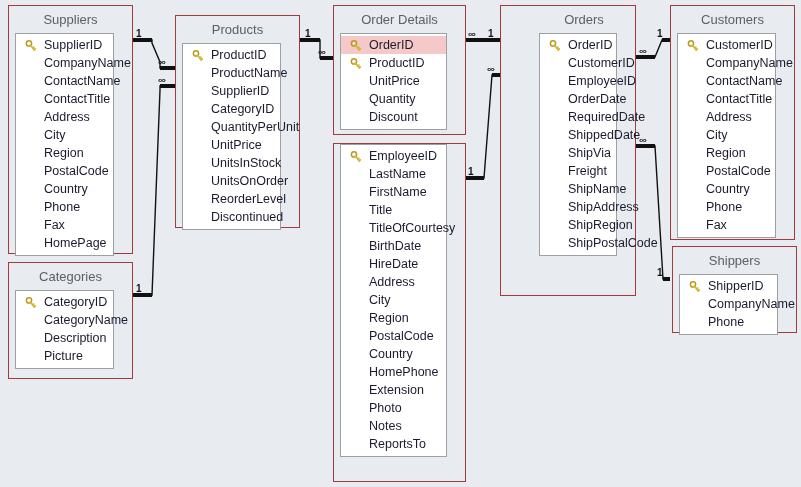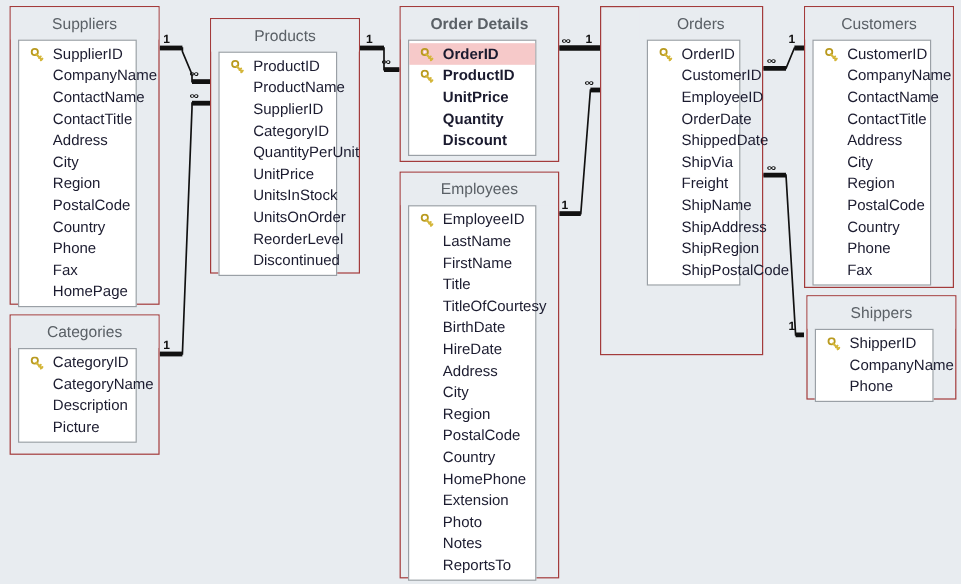--- a/index.html
+++ b/index.html
@@ -150,21 +150,21 @@
           <div class="field-row"><span>SupplierID</span></div>
           <div class="field-row"><span>CategoryID</span></div>
           <div class="field-row"><span>QuantityPerUnit</span></div>
           <div class="field-row"><span>UnitPrice</span></div>
           <div class="field-row"><span>UnitsInStock</span></div>
           <div class="field-row"><span>UnitsOnOrder</span></div>
           <div class="field-row"><span>ReorderLevel</span></div>
           <div class="field-row"><span>Discontinued</span></div>
         </div>
       </div>
-      <div class="table-box" style="left: 333px; top: 5px; width: 133px; height: 130px; font-weight: bold;">
+      <div class="table-box" style="left: 333px; top: 5px; width: 133px; height: 130px;">
         <div class="table-title">Order Details</div>
         <div class="field-list">
           <div class="field-row highlight"><span class="key-icon"><svg viewBox="0 0 12 12" width="12" height="12">
                 <circle cx="4" cy="3.4" r="2.6" fill="none" stroke="#b99a1f" stroke-width="1.5"></circle>
                 <circle cx="4" cy="3.4" r="0.8" fill="#fff"></circle>
                 <path d="M5.2 5.2 L9.6 9.6" stroke="#d4b63a" stroke-width="1.8" stroke-linecap="round"></path>
                 <path d="M7.6 8.4 L9.0 7.0" stroke="#d4b63a" stroke-width="1.6" stroke-linecap="round"></path>
                 <path d="M9.0 10.2 L10.4 8.8" stroke="#d4b63a" stroke-width="1.6" stroke-linecap="round"></path>
               </svg></span><span>OrderID</span></div>
           <div class="field-row"><span class="key-icon"><svg viewBox="0 0 12 12" width="12" height="12">
@@ -173,21 +173,20 @@
                 <path d="M5.2 5.2 L9.6 9.6" stroke="#d4b63a" stroke-width="1.8" stroke-linecap="round"></path>
                 <path d="M7.6 8.4 L9.0 7.0" stroke="#d4b63a" stroke-width="1.6" stroke-linecap="round"></path>
                 <path d="M9.0 10.2 L10.4 8.8" stroke="#d4b63a" stroke-width="1.6" stroke-linecap="round"></path>
               </svg></span><span>ProductID</span></div>
           <div class="field-row"><span>UnitPrice</span></div>
           <div class="field-row"><span>Quantity</span></div>
           <div class="field-row"><span>Discount</span></div>
         </div>
       </div>
       <div class="table-box" style="left: 333px; top: 143px; width: 133px; height: 339px;">
-        <div class="table-title">Employees</div>
         <div class="field-list">
           <div class="field-row"><span class="key-icon"><svg viewBox="0 0 12 12" width="12" height="12">
                 <circle cx="4" cy="3.4" r="2.6" fill="none" stroke="#b99a1f" stroke-width="1.5"></circle>
                 <circle cx="4" cy="3.4" r="0.8" fill="#fff"></circle>
                 <path d="M5.2 5.2 L9.6 9.6" stroke="#d4b63a" stroke-width="1.8" stroke-linecap="round"></path>
                 <path d="M7.6 8.4 L9.0 7.0" stroke="#d4b63a" stroke-width="1.6" stroke-linecap="round"></path>
                 <path d="M9.0 10.2 L10.4 8.8" stroke="#d4b63a" stroke-width="1.6" stroke-linecap="round"></path>
               </svg></span><span>EmployeeID</span></div>
           <div class="field-row"><span>LastName</span></div>
           <div class="field-row"><span>FirstName</span></div>
@@ -213,20 +212,21 @@
           <div class="field-row"><span class="key-icon"><svg viewBox="0 0 12 12" width="12" height="12">
                 <circle cx="4" cy="3.4" r="2.6" fill="none" stroke="#b99a1f" stroke-width="1.5"></circle>
                 <circle cx="4" cy="3.4" r="0.8" fill="#fff"></circle>
                 <path d="M5.2 5.2 L9.6 9.6" stroke="#d4b63a" stroke-width="1.8" stroke-linecap="round"></path>
                 <path d="M7.6 8.4 L9.0 7.0" stroke="#d4b63a" stroke-width="1.6" stroke-linecap="round"></path>
                 <path d="M9.0 10.2 L10.4 8.8" stroke="#d4b63a" stroke-width="1.6" stroke-linecap="round"></path>
               </svg></span><span>OrderID</span></div>
           <div class="field-row"><span>CustomerID</span></div>
           <div class="field-row"><span>EmployeeID</span></div>
           <div class="field-row"><span>OrderDate</span></div>
+          <div class="field-row"><span>RequiredDate</span></div>
           <div class="field-row"><span>ShippedDate</span></div>
           <div class="field-row"><span>ShipVia</span></div>
           <div class="field-row"><span>Freight</span></div>
           <div class="field-row"><span>ShipName</span></div>
           <div class="field-row"><span>ShipAddress</span></div>
           <div class="field-row"><span>ShipRegion</span></div>
           <div class="field-row"><span>ShipPostalCode</span></div>
         </div>
       </div>
       <div class="table-box" style="left: 670px; top: 5px; width: 125px; height: 235px;">

